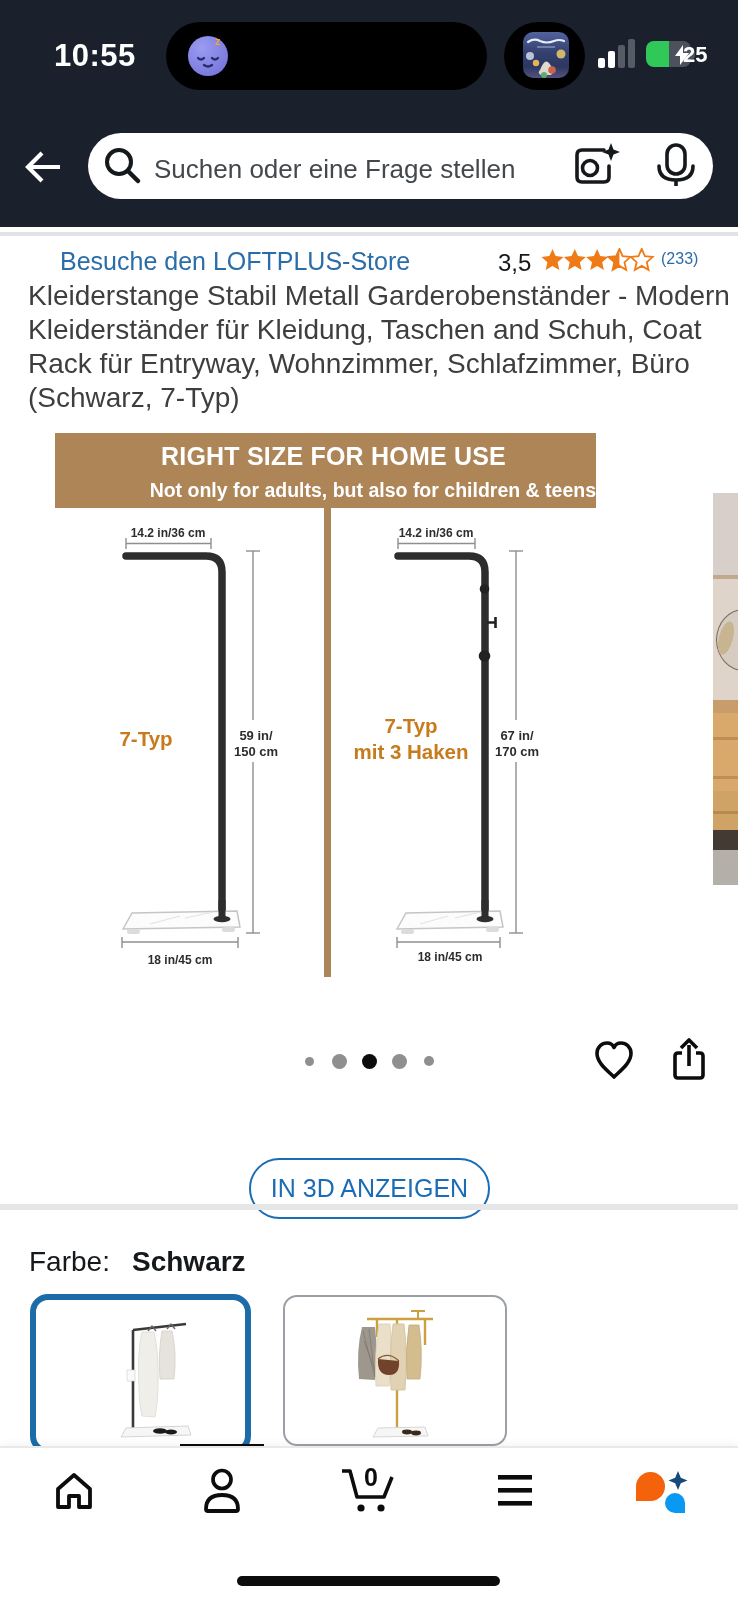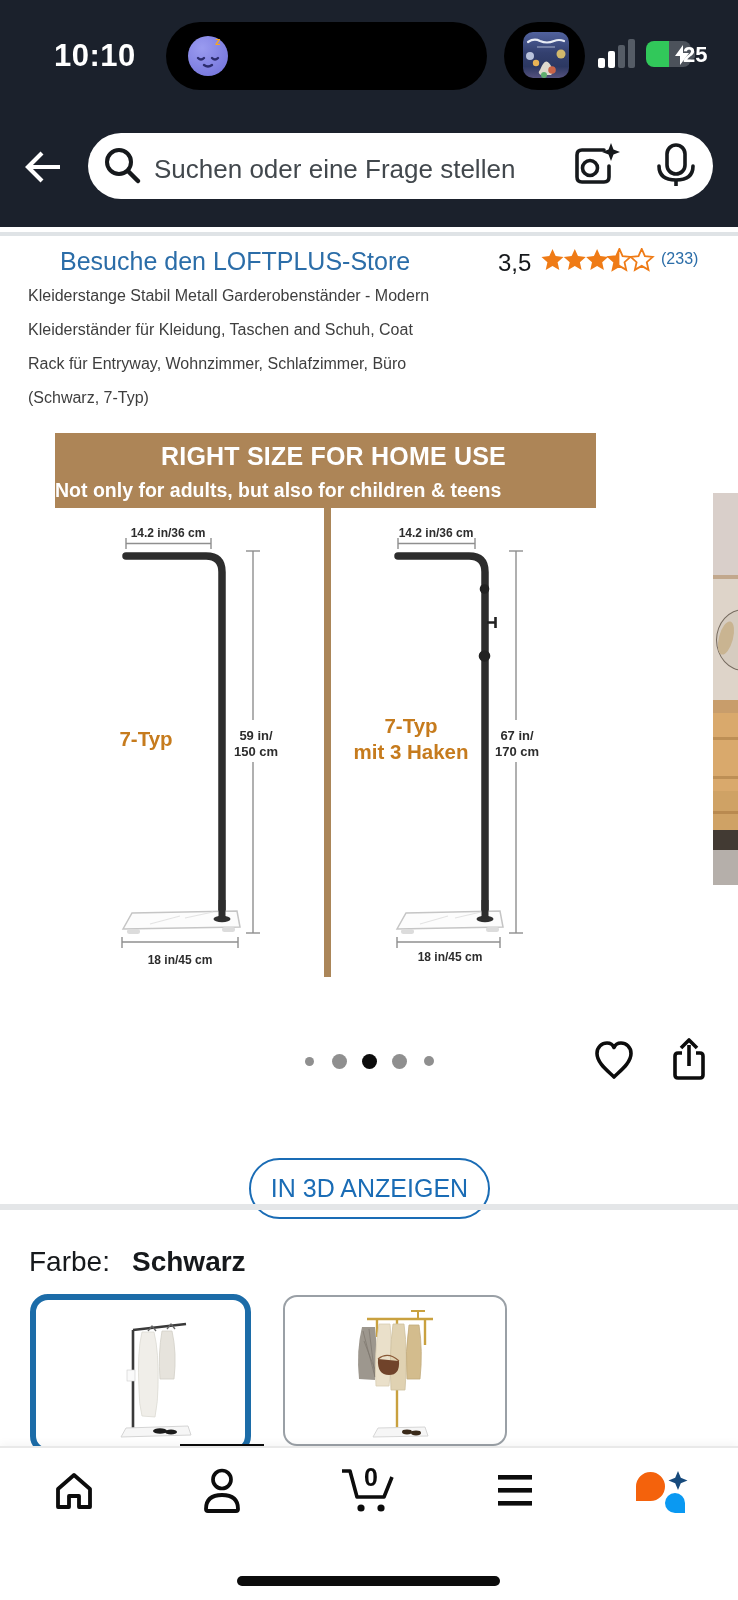--- a/index.html
+++ b/index.html
@@ -4,21 +4,21 @@
 <style>
   html,body{margin:0;padding:0;}
   body{width:738px;height:1600px;position:relative;background:#fff;font-family:"Liberation Sans",sans-serif;overflow:hidden;}
   .abs{position:absolute;}
 </style>
 </head>
 <body>
 
 <div class="abs" style="left:0;top:0;width:738px;height:227px;background:#1b212c;"></div>
 
-<div class="abs" style="left:54px;top:38px;color:#fff;font-size:31px;font-weight:bold;letter-spacing:0.5px;">10:10</div>
+<div class="abs" style="left:54px;top:38px;color:#fff;font-size:31px;font-weight:bold;letter-spacing:0.5px;">10:55</div>
 
 <div class="abs" style="left:166px;top:22px;width:321px;height:68px;background:#000;border-radius:34px;"></div>
 
 <div class="abs" style="left:188px;top:36px;width:40px;height:40px;border-radius:50%;background:radial-gradient(circle at 35% 30%,#9a9bf0,#6f6fd8);">
 <svg width="40" height="40" viewBox="0 0 40 40" style="position:absolute;left:0;top:0;">
 <path d="M10 22 q3 3 6 0 M24 22 q3 3 6 0" stroke="#2c2c6e" stroke-width="2.4" fill="none" stroke-linecap="round"></path>
 <path d="M16 29 q4 3 8 0" stroke="#2c2c6e" stroke-width="2.4" fill="none" stroke-linecap="round"></path>
 <text x="27" y="9" font-size="11" fill="#f5a623" font-weight="bold">z</text>
 </svg>
 </div>
@@ -89,27 +89,27 @@
 <polygon points="33.8,0.9 37.0,8.1 44.8,8.9 38.9,14.2 40.6,21.9 33.8,17.9 27.0,21.9 28.7,14.2 22.8,8.9 30.6,8.1"></polygon>
 <polygon points="56.1,0.9 59.3,8.1 67.1,8.9 61.2,14.2 62.9,21.9 56.1,17.9 49.3,21.9 51.0,14.2 45.1,8.9 52.9,8.1"></polygon>
 </g>
 <polygon points="78.4,0.9 81.6,8.1 89.4,8.9 83.5,14.2 85.2,21.9 78.4,17.9 71.6,21.9 73.3,14.2 67.4,8.9 75.2,8.1" fill="#fff" stroke="#ef7b16" stroke-width="1.8"></polygon>
 <path d="M78.4 0.9 L78.4 17.9 L71.6 21.9 L73.3 14.2 L67.4 8.9 L75.2 8.1 Z" fill="#ef7b16"></path>
 <polygon points="100.7,0.9 103.9,8.1 111.7,8.9 105.8,14.2 107.5,21.9 100.7,17.9 93.9,21.9 95.6,14.2 89.7,8.9 97.5,8.1" fill="#fff" stroke="#ef7b16" stroke-width="1.8"></polygon>
 </svg>
 
 <div class="abs" style="left:661px;top:250px;color:#2b6da8;font-size:16px;">(233)</div>
 
-<div class="abs" style="left:28px;top:279px;color:#3e3e3e;font-size:16px;line-height:34px;white-space:nowrap;">Kleiderstange Stabil Metall Garderobenständer - Modern<br>Kleiderständer für Kleidung, Taschen and Schuh, Coat<br>Rack für Entryway, Wohnzimmer, Schlafzimmer, Büro<br>(Schwarz, 7-Typ)</div>
+<div class="abs" style="left:28px;top:279px;color:#3e3e3e;font-size:28px;line-height:34px;white-space:nowrap;">Kleiderstange Stabil Metall Garderobenständer - Modern<br>Kleiderständer für Kleidung, Taschen and Schuh, Coat<br>Rack für Entryway, Wohnzimmer, Schlafzimmer, Büro<br>(Schwarz, 7-Typ)</div>
 
 <div class="abs" style="left:55px;top:433px;width:541px;height:75px;background:#ad8557;"></div>
 
 <div class="abs" style="left:63px;top:442px;width:541px;text-align:center;color:#fff;font-size:25px;font-weight:bold;letter-spacing:0.2px;">RIGHT SIZE FOR HOME USE</div>
 
-<div class="abs" style="left:55px;top:479px;width:541px;text-align:left;color:#fff;font-size:19.5px;font-weight:bold;">Not only for adults, but also for children &amp; teens</div>
+<div class="abs" style="left:55px;top:479px;width:541px;text-align:right;color:#fff;font-size:19.5px;font-weight:bold;">Not only for adults, but also for children &amp; teens</div>
 
 <div class="abs" style="left:324px;top:508px;width:7px;height:469px;background:#ab8659;"></div>
 
 <svg class="abs" style="left:0;top:420px;" width="738" height="580" viewBox="0 420 738 580">
 <g font-family="Liberation Sans,sans-serif">
 
 <text x="168" y="537" text-anchor="middle" font-size="12" font-weight="bold" fill="#2d2d2d">14.2 in/36 cm</text>
 <g stroke="#8f8f8f" stroke-width="1.4">
 <line x1="126" y1="543.5" x2="211" y2="543.5"></line>
 <line x1="126" y1="538" x2="126" y2="549"></line>

